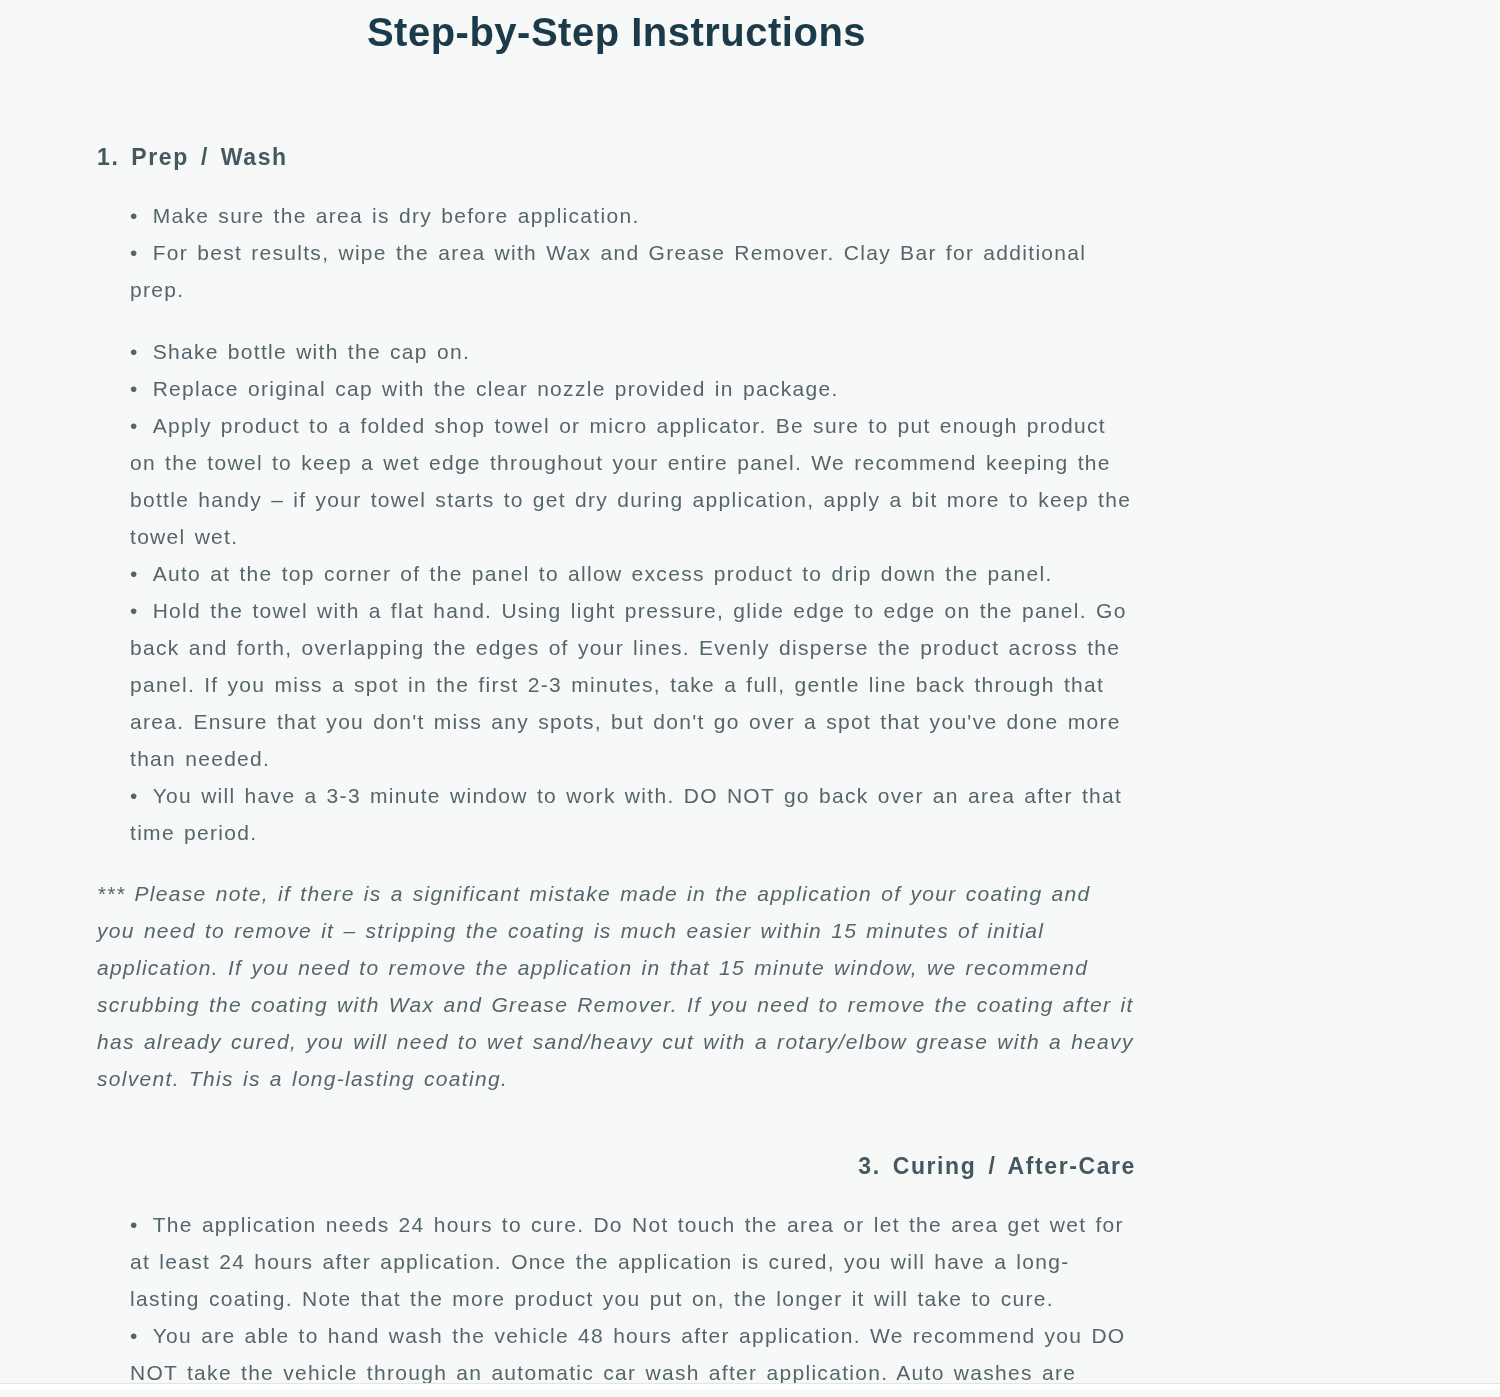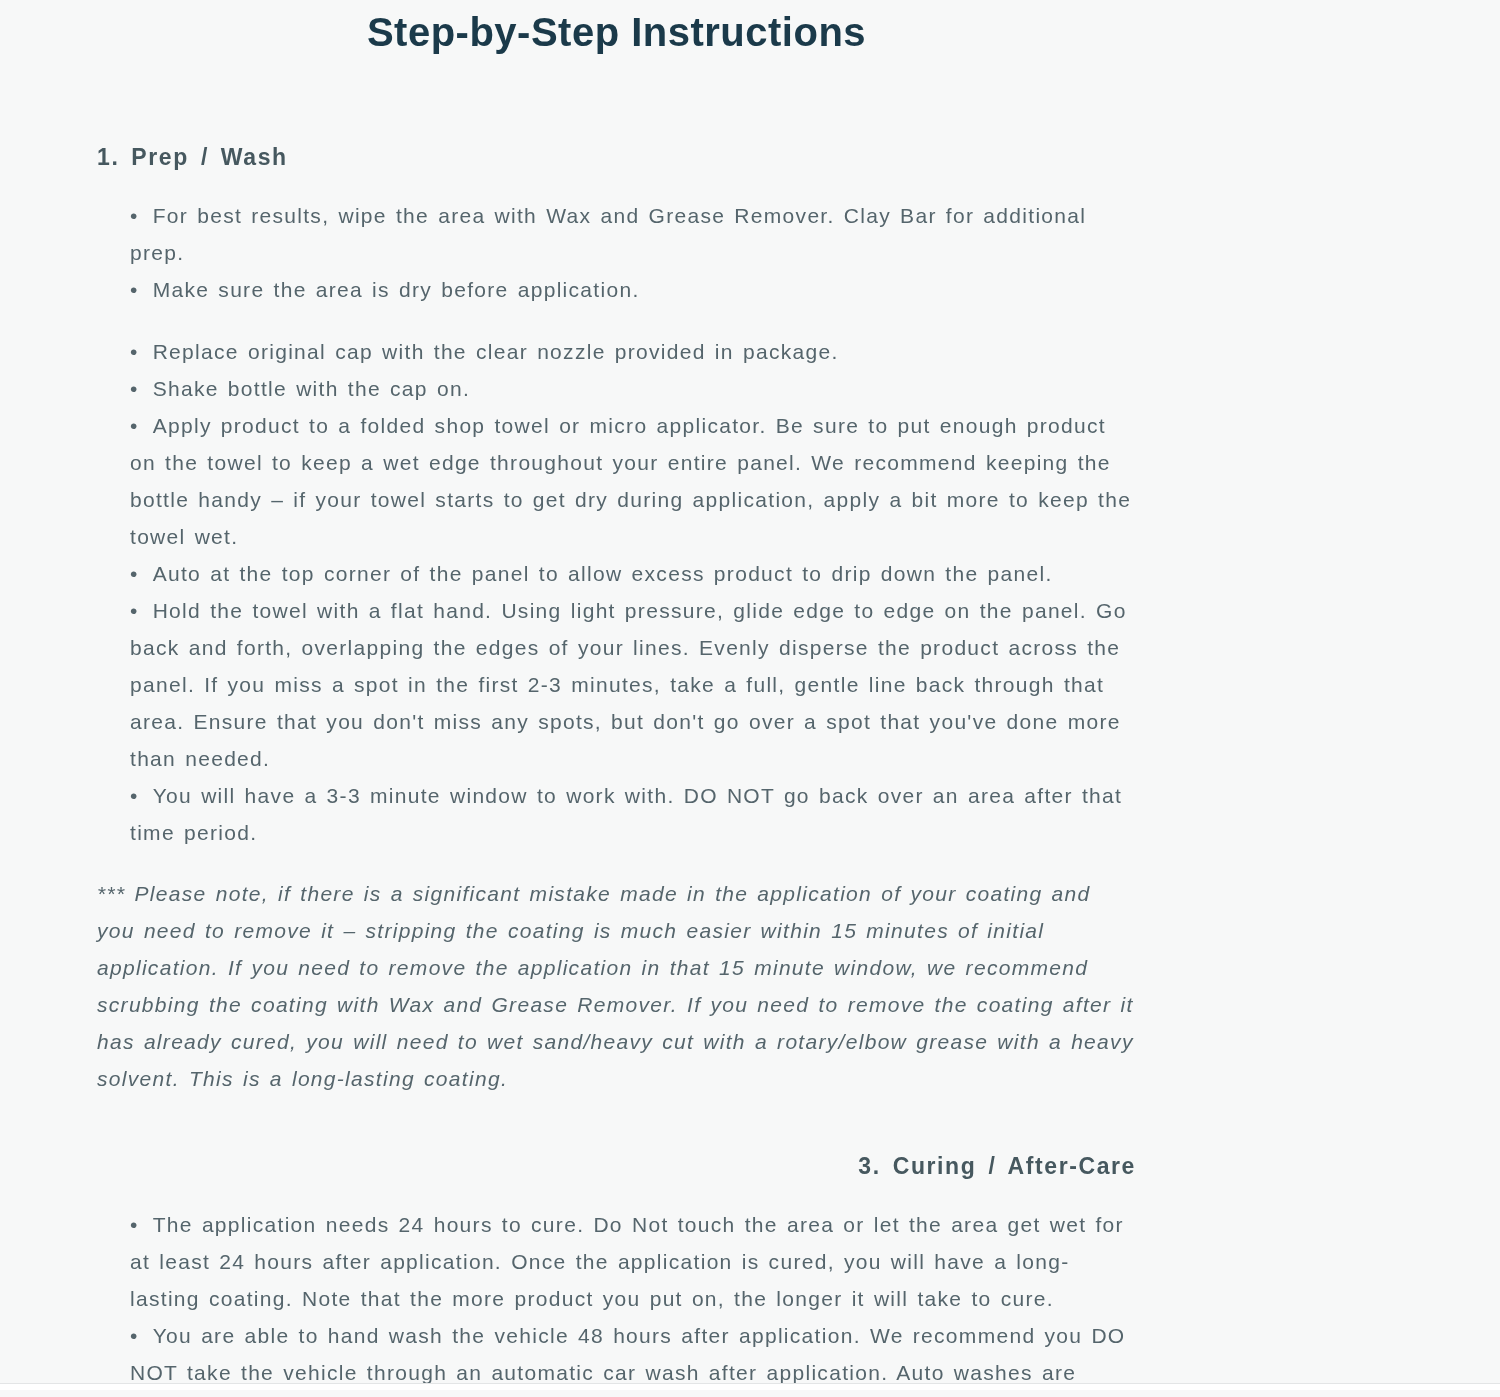--- a/index.html
+++ b/index.html
@@ -80,27 +80,27 @@
 </style>
 </head>
 <body>
 
 <div class="page">
 
   <h1 class="doc-title">Step-by-Step Instructions</h1>
 
   <h2 class="section-heading s1">1. Prep / Wash</h2>
   <ul class="bullet-list">
+    <li>Make sure the area is dry before application.</li>
     <li>For best results, wipe the area with Wax and Grease Remover. Clay Bar for additional prep.</li>
-    <li>Make sure the area is dry before application.</li>
   </ul>
 
   <ul class="bullet-list">
+    <li>Shake bottle with the cap on.</li>
     <li>Replace original cap with the clear nozzle provided in package.</li>
-    <li>Shake bottle with the cap on.</li>
     <li>Apply product to a folded shop towel or micro applicator. Be sure to put enough product on the towel to keep a wet edge throughout your entire panel. We recommend keeping the bottle handy – if your towel starts to get dry during application, apply a bit more to keep the towel wet.</li>
     <li>Auto at the top corner of the panel to allow excess product to drip down the panel.</li>
     <li>Hold the towel with a flat hand. Using light pressure, glide edge to edge on the panel. Go back and forth, overlapping the edges of your lines. Evenly disperse the product across the panel. If you miss a spot in the first 2-3 minutes, take a full, gentle line back through that area. Ensure that you don't miss any spots, but don't go over a spot that you've done more than needed.</li>
     <li>You will have a 3-3 minute window to work with. DO NOT go back over an area after that time period.</li>
   </ul>
 
   <p class="note-paragraph">*** Please note, if there is a significant mistake made in the application of your coating and you need to remove it – stripping the coating is much easier within 15 minutes of initial application. If you need to remove the application in that 15 minute window, we recommend scrubbing the coating with Wax and Grease Remover. If you need to remove the coating after it has already cured, you will need to wet sand/heavy cut with a rotary/elbow grease with a heavy solvent. This is a long-lasting coating.</p>
 
   <h2 class="section-heading s3">3. Curing / After-Care</h2>
   <ul class="bullet-list">

